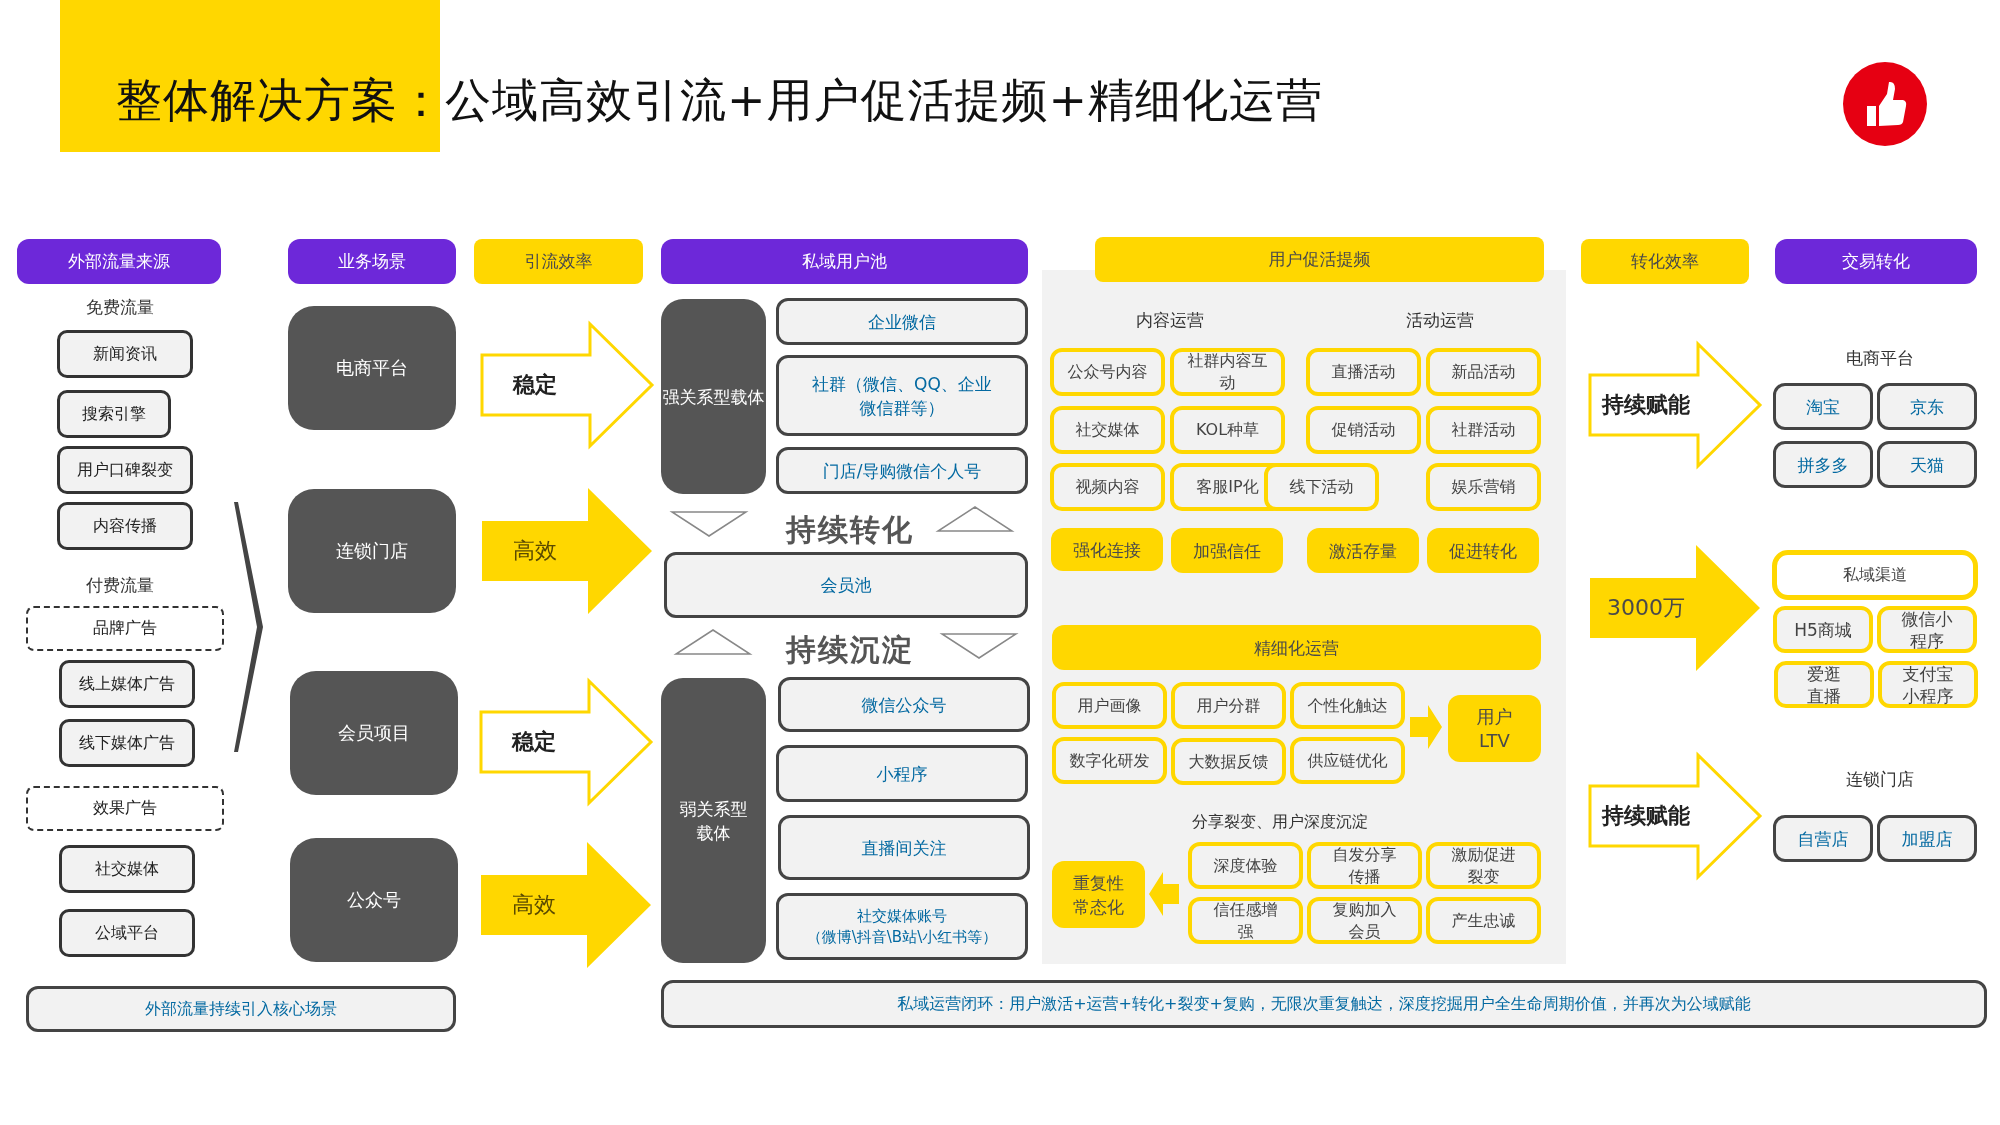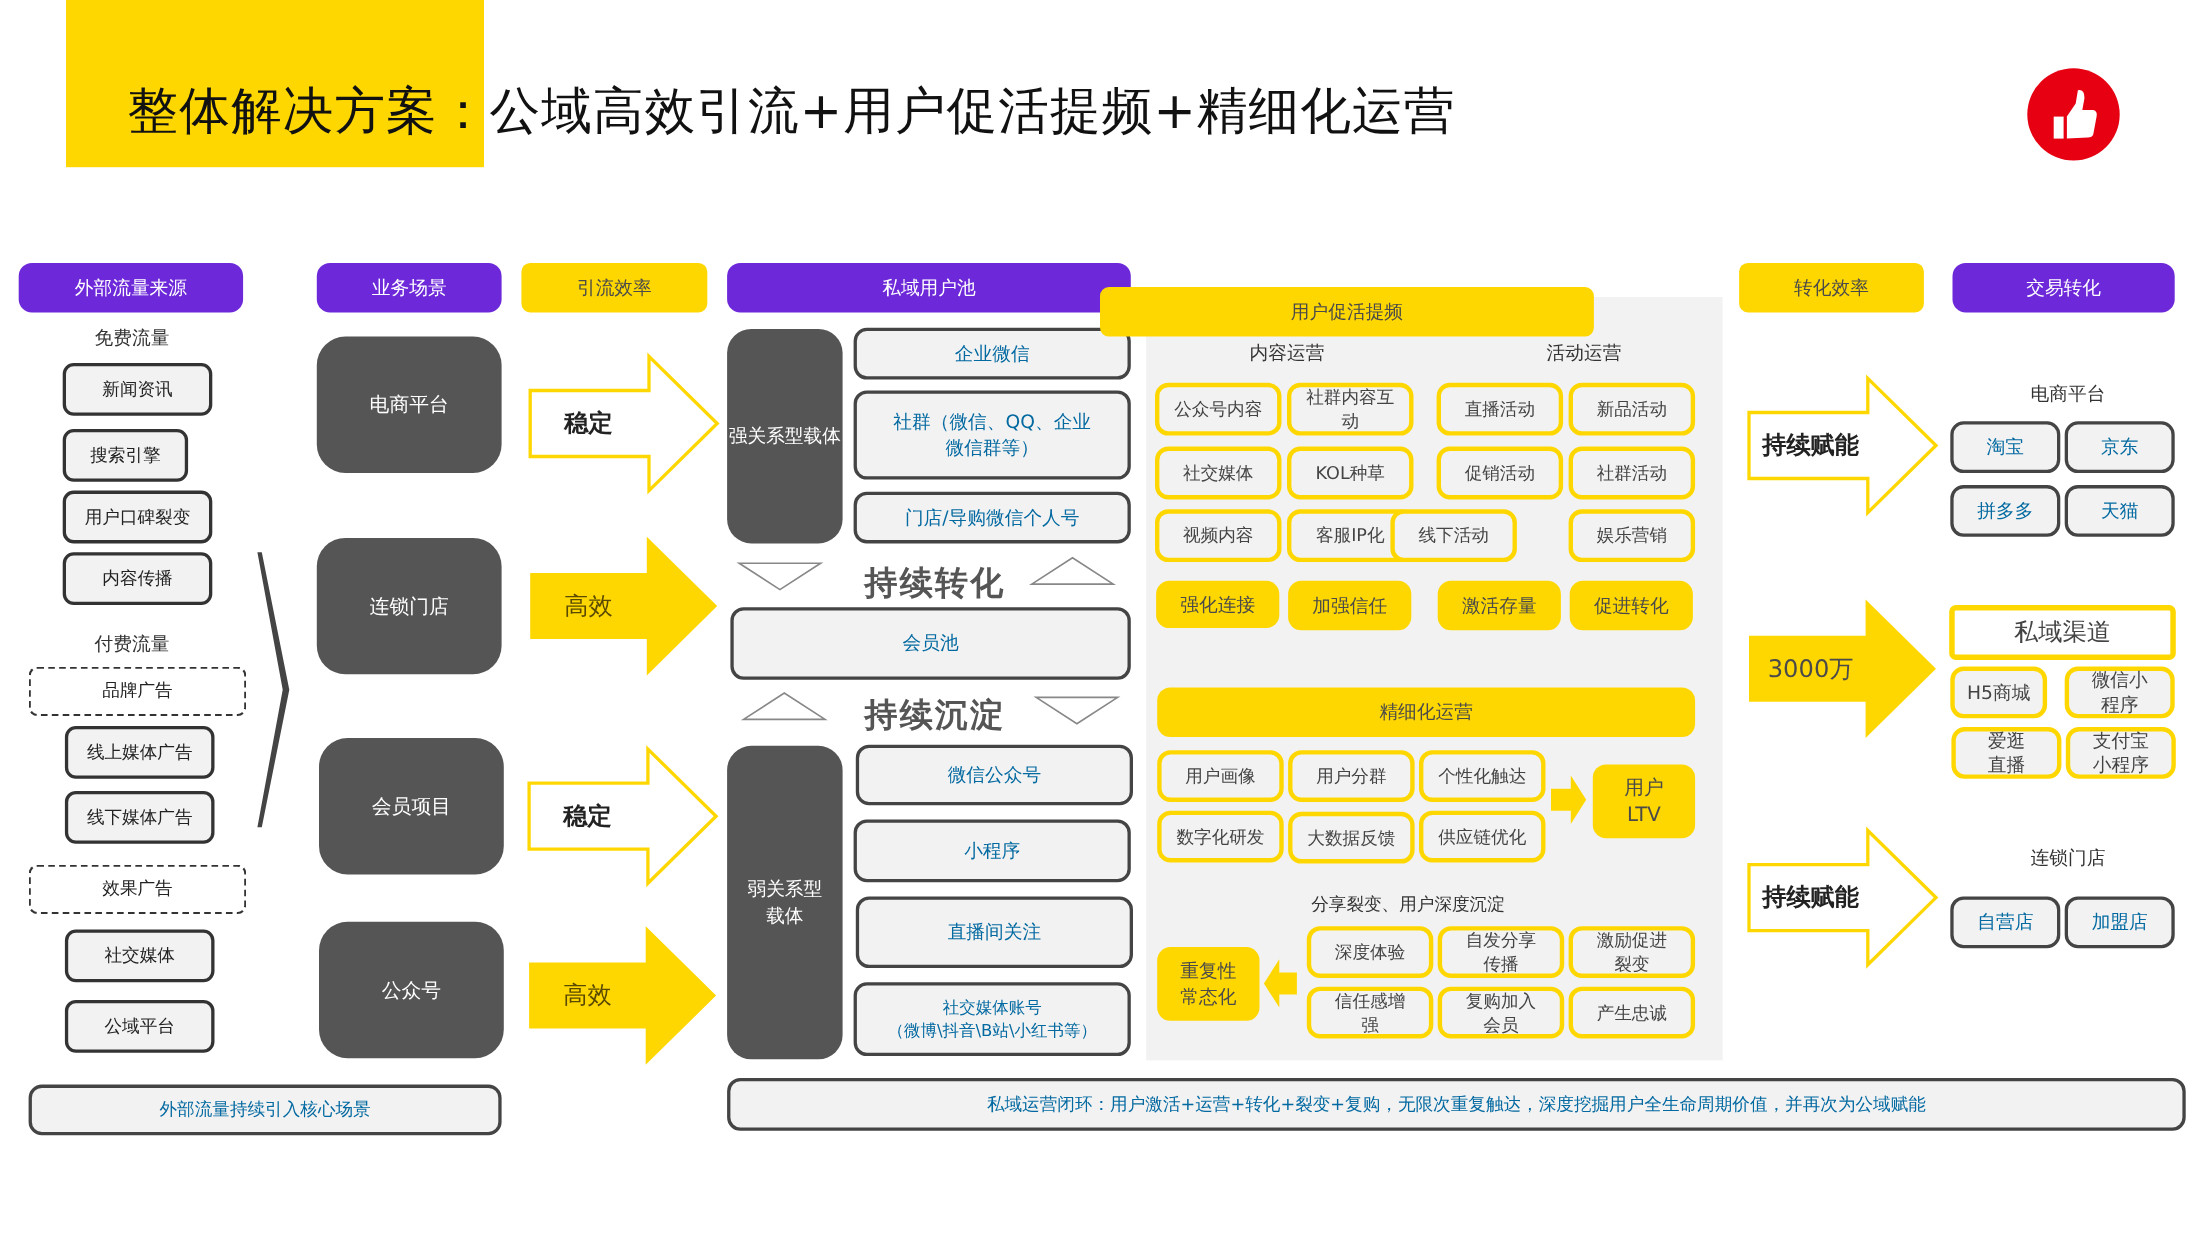--- a/index.html
+++ b/index.html
@@ -13,21 +13,21 @@
   .hdr-yel{background:#FFD700;color:#4a4a4a;border-radius:8px;font-size:17px;}
   .lbl{font-size:17px;color:#333;}
   .box{background:#f2f2f2;border:3px solid #333;border-radius:10px;font-size:16px;color:#222;line-height:22px;}
   .box2{background:#f2f2f2;border:3px solid #444;border-radius:12px;font-size:17px;color:#0369a1;line-height:24px;}
   .dashed{border:2.5px dashed #333;border-radius:8px;font-size:16px;color:#222;background:#fff;}
   .scene{background:#555;color:#fff;border-radius:26px;font-size:18px;}
   .carrier{background:#555;color:#fff;border-radius:22px;font-size:17px;line-height:24px;}
   .panel{background:#f2f2f2;}
   .ybox{background:#f2f2f2;border:4px solid #FFD700;border-radius:12px;font-size:16px;color:#444;line-height:22px;}
   .yfill{background:#FFD700;border-radius:12px;font-size:17px;color:#4a4a4a;line-height:24px;}
-  .ybox-w{background:#fff;border:5px solid #FFD700;border-radius:6px;font-size:22px;color:#444;}
+  .ybox-w{background:#fff;border:5px solid #FFD700;border-radius:16px;font-size:16px;color:#444;}
   .big-arrow-text{font-size:22px;font-weight:bold;}
   .mid-text{font-size:30px;color:#555;font-weight:bold;letter-spacing:2px;}
   svg{position:absolute;overflow:visible;}
 </style>
 </head>
 <body>
 
 <div class="abs title-block"></div>
 <div class="abs title">
   <span>整体解决方案：</span><span>公域高效引流+用户促活提频+精细化运营</span>
@@ -115,21 +115,21 @@
 </svg>
 
 <div class="abs carrier c" style="left:661px;top:678px;width:105px;height:285px;padding:0 14px;">弱关系型载体</div>
 <div class="abs box2 c" style="left:778px;top:677px;width:252px;height:55px;">微信公众号</div>
 <div class="abs box2 c" style="left:776px;top:745px;width:252px;height:57px;">小程序</div>
 <div class="abs box2 c" style="left:778px;top:815px;width:252px;height:65px;">直播间关注</div>
 <div class="abs box2 c" style="left:776px;top:893px;width:252px;height:67px;font-size:15px;line-height:21px;white-space:pre-line;">社交媒体账号
 （微博\抖音\B站\小红书等）</div>
 
 <div class="abs panel" style="left:1042px;top:270px;width:524px;height:694px;"></div>
-<div class="abs hdr-yel c" style="left:1000px;top:237px;width:449px;height:45px;margin-top:24px;">用户促活提频</div>
+<div class="abs hdr-yel c" style="left:1095px;top:237px;width:449px;height:45px;">用户促活提频</div>
 
 <div class="abs lbl c" style="left:1110px;top:306px;width:120px;height:28px;">内容运营</div>
 <div class="abs lbl c" style="left:1380px;top:306px;width:120px;height:28px;">活动运营</div>
 
 <div class="abs ybox c" style="left:1050px;top:348px;width:115px;height:48px;padding:0 12px;">公众号内容</div>
 <div class="abs ybox c" style="left:1170px;top:348px;width:115px;height:48px;padding:0 12px;">社群内容互动</div>
 <div class="abs ybox c" style="left:1050px;top:406px;width:115px;height:48px;">社交媒体</div>
 <div class="abs ybox c" style="left:1170px;top:406px;width:115px;height:48px;">KOL种草</div>
 <div class="abs ybox c" style="left:1050px;top:463px;width:115px;height:48px;">视频内容</div>
 <div class="abs ybox c" style="left:1170px;top:463px;width:115px;height:48px;">客服IP化</div>
@@ -188,21 +188,21 @@
 
 <div class="abs hdr-dark c" style="left:1775px;top:239px;width:202px;height:45px;">交易转化</div>
 
 <div class="abs lbl c" style="left:1820px;top:344px;width:120px;height:28px;">电商平台</div>
 <div class="abs box2 c" style="left:1773px;top:383px;width:100px;height:47px;">淘宝</div>
 <div class="abs box2 c" style="left:1877px;top:383px;width:100px;height:47px;">京东</div>
 <div class="abs box2 c" style="left:1773px;top:441px;width:100px;height:47px;">拼多多</div>
 <div class="abs box2 c" style="left:1877px;top:441px;width:100px;height:47px;">天猫</div>
 
 <div class="abs ybox-w c" style="left:1772px;top:550px;width:206px;height:50px;">私域渠道</div>
-<div class="abs ybox c" style="left:1773px;top:606px;width:88px;height:47px;font-size:17px;">H5商城</div>
+<div class="abs ybox c" style="left:1773px;top:606px;width:100px;height:47px;font-size:17px;">H5商城</div>
 <div class="abs ybox c" style="left:1877px;top:606px;width:100px;height:47px;font-size:17px;padding:0 18px;">微信小程序</div>
 <div class="abs ybox c" style="left:1774px;top:661px;width:100px;height:47px;font-size:17px;padding:0 22px;">爱逛直播</div>
 <div class="abs ybox c" style="left:1878px;top:661px;width:100px;height:47px;font-size:17px;padding:0 18px;">支付宝小程序</div>
 
 <div class="abs lbl c" style="left:1820px;top:765px;width:120px;height:28px;">连锁门店</div>
 <div class="abs box2 c" style="left:1773px;top:815px;width:100px;height:47px;">自营店</div>
 <div class="abs box2 c" style="left:1877px;top:815px;width:100px;height:47px;">加盟店</div>
 
 <div class="abs box2 c" style="left:661px;top:980px;width:1326px;height:48px;font-size:16px;">私域运营闭环：用户激活+运营+转化+裂变+复购，无限次重复触达，深度挖掘用户全生命周期价值，并再次为公域赋能</div>
 

